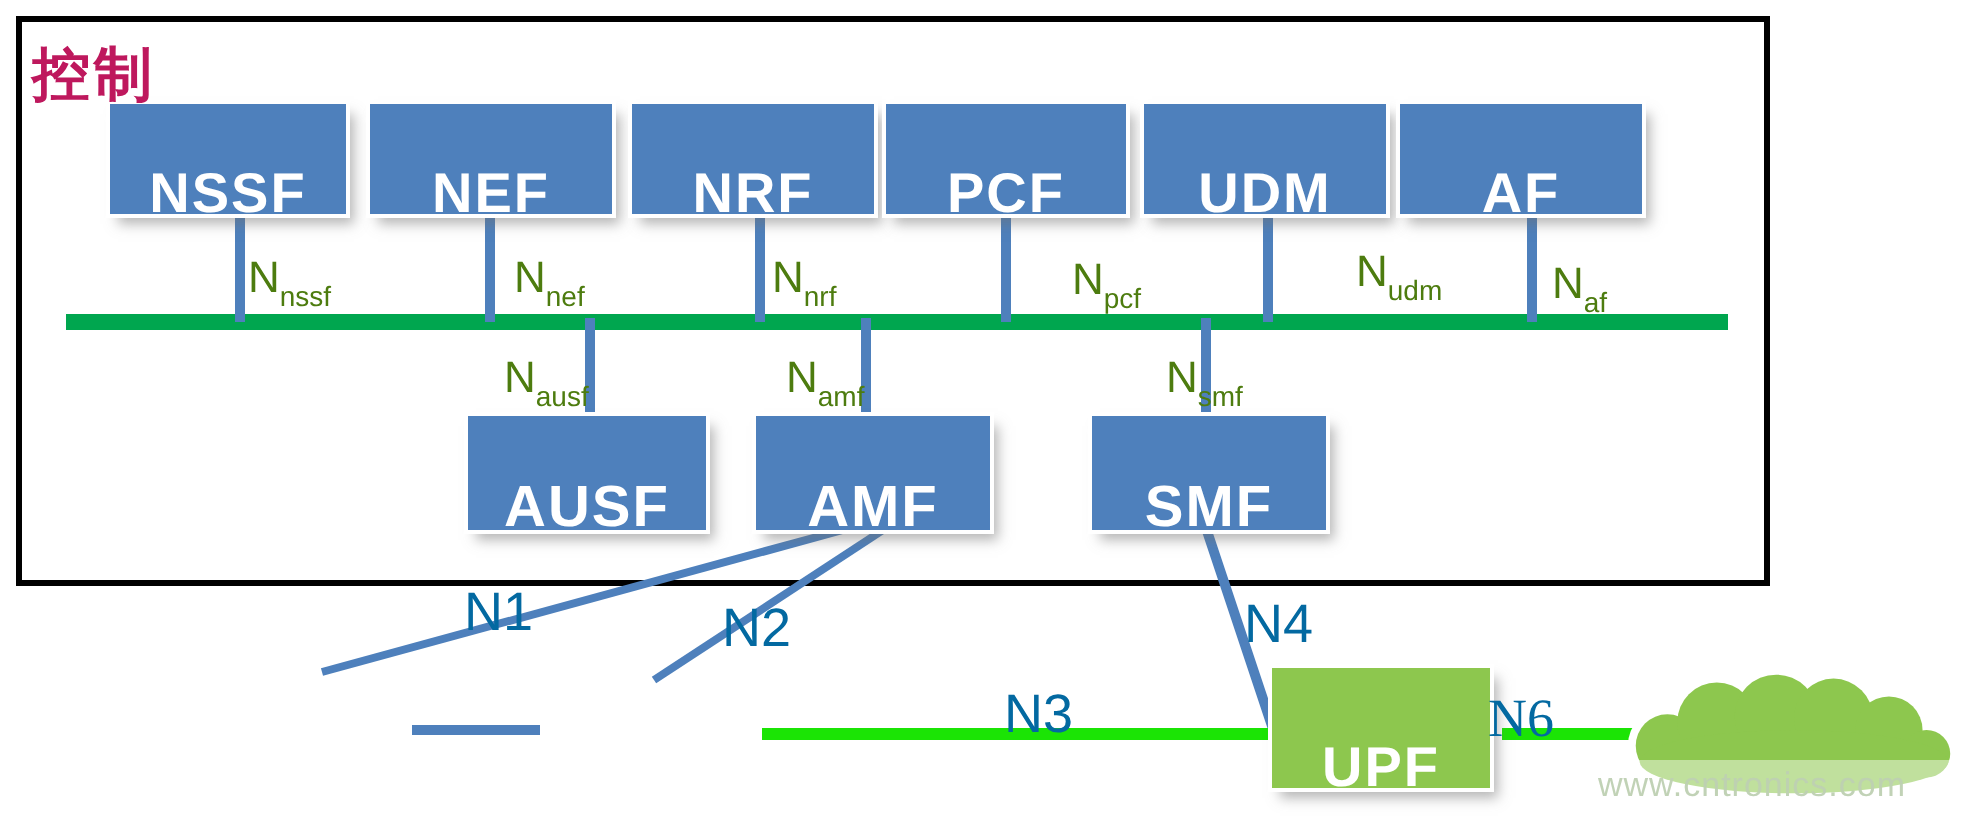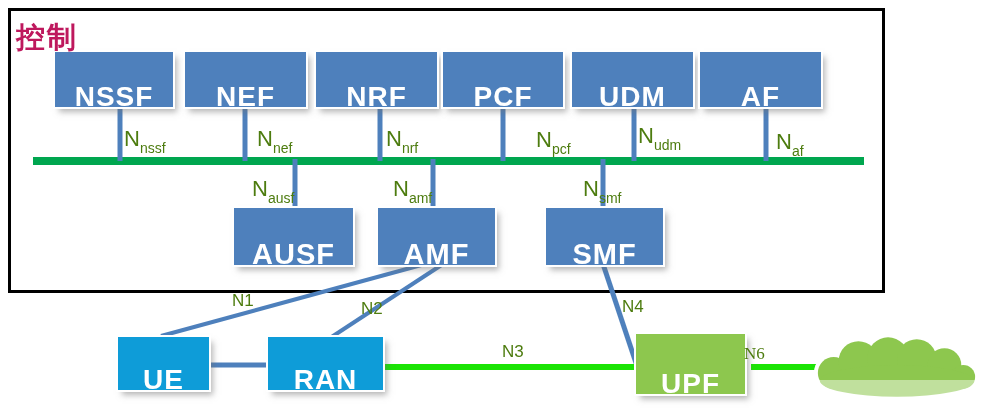--- a/index.html
+++ b/index.html
@@ -42,25 +42,25 @@
 
   .b-ue {left:118px;top:337px;width:91px;height:53px;}
   .b-ran{left:268px;top:337px;width:115px;height:53px;}
   .b-upf{left:636px;top:334px;width:109px;height:60px;}
   .b-ue span,.b-ran span,.b-upf span{font-size:28px;}
 
   
   .iface{position:absolute;z-index:3;color:#4d7c0f;font-size:22px;white-space:nowrap;}
   .iface sub{font-size:14px;position:relative;bottom:-2px;}
   .l-nssf{left:124px;top:126px;} .l-nef{left:257px;top:126px;} .l-nrf{left:386px;top:126px;}
-  .l-pcf{left:536px;top:127px;}  .l-udm{left:638px;top:123px;} .l-af{left:776px;top:129px;}
+  .l-pcf{left:536px;top:127px;}  .l-udm{left:638px;top:123px;padding-left:40px;} .l-af{left:776px;top:129px;}
   .l-ausf{left:252px;top:176px;} .l-amf{left:393px;top:176px;} .l-smf{left:563px;top:176px;margin-left:20px;}
 
   
-  .linklbl{position:absolute;z-index:3;color:#4d7c0f;font-size:17px;white-space:nowrap;}
+  .linklbl{position:absolute;z-index:3;color:#0369a1;font-size:27px;white-space:nowrap;}
   .l-n1{left:232px;top:291px;} .l-n2{left:361px;top:299px;} .l-n3{left:502px;top:342px;}
   .l-n4{left:622px;top:297px;} .l-n6{left:744px;top:344px;font-family:Liberation Serif, serif;}
 
   
   .cloud-svg{position:absolute;left:806px;top:331px;width:180px;height:72px;z-index:1;}
   .wm-band{position:absolute;left:770px;top:380px;width:215px;height:22px;
     background:rgba(255,255,255,0.45);z-index:3;}
   .watermark{position:absolute;left:799px;top:383px;z-index:4;font-size:17px;
     letter-spacing:.5px;color:rgba(190,208,178,.95);white-space:nowrap;}
 </style>
@@ -119,26 +119,20 @@
   <div class="nf nf-blue b-ausf">
       <span>AUSF</span>
     </div>
   <div class="nf nf-blue b-amf">
       <span>AMF</span>
     </div>
   <div class="nf nf-blue b-smf">
       <span>SMF</span>
     </div>
 
-  <div class="nf nf-bright b-ue">
-      <span>UE</span>
-    </div>
-  <div class="nf nf-bright b-ran">
-      <span>RAN</span>
-    </div>
   <div class="nf nf-green  b-upf">
       <span>UPF</span>
     </div>
 
   <div class="iface l-nssf"><span>N</span><sub>nssf</sub></div>
   <div class="iface l-nef"><span>N</span><sub>nef</sub></div>
   <div class="iface l-nrf"><span>N</span><sub>nrf</sub></div>
   <div class="iface l-pcf"><span>N</span><sub>pcf</sub></div>
   <div class="iface l-udm"><span>N</span><sub>udm</sub></div>
   <div class="iface l-af"><span>N</span><sub>af</sub></div>
@@ -168,14 +162,15 @@
         <circle cx="53" cy="30" r="20"></circle>
         <circle cx="83" cy="27" r="21"></circle>
       <circle cx="112" cy="28" r="20"></circle>
         <circle cx="140" cy="34" r="17"></circle>
         <circle cx="159" cy="46" r="12"></circle>
       <ellipse cx="92" cy="50" rx="78" ry="16"></ellipse>
     </g>
   </svg>
 
   <div class="wm-band"></div>
+  <div class="watermark">www.cntronics.com</div>
 
 </div>
 
 </body></html>

